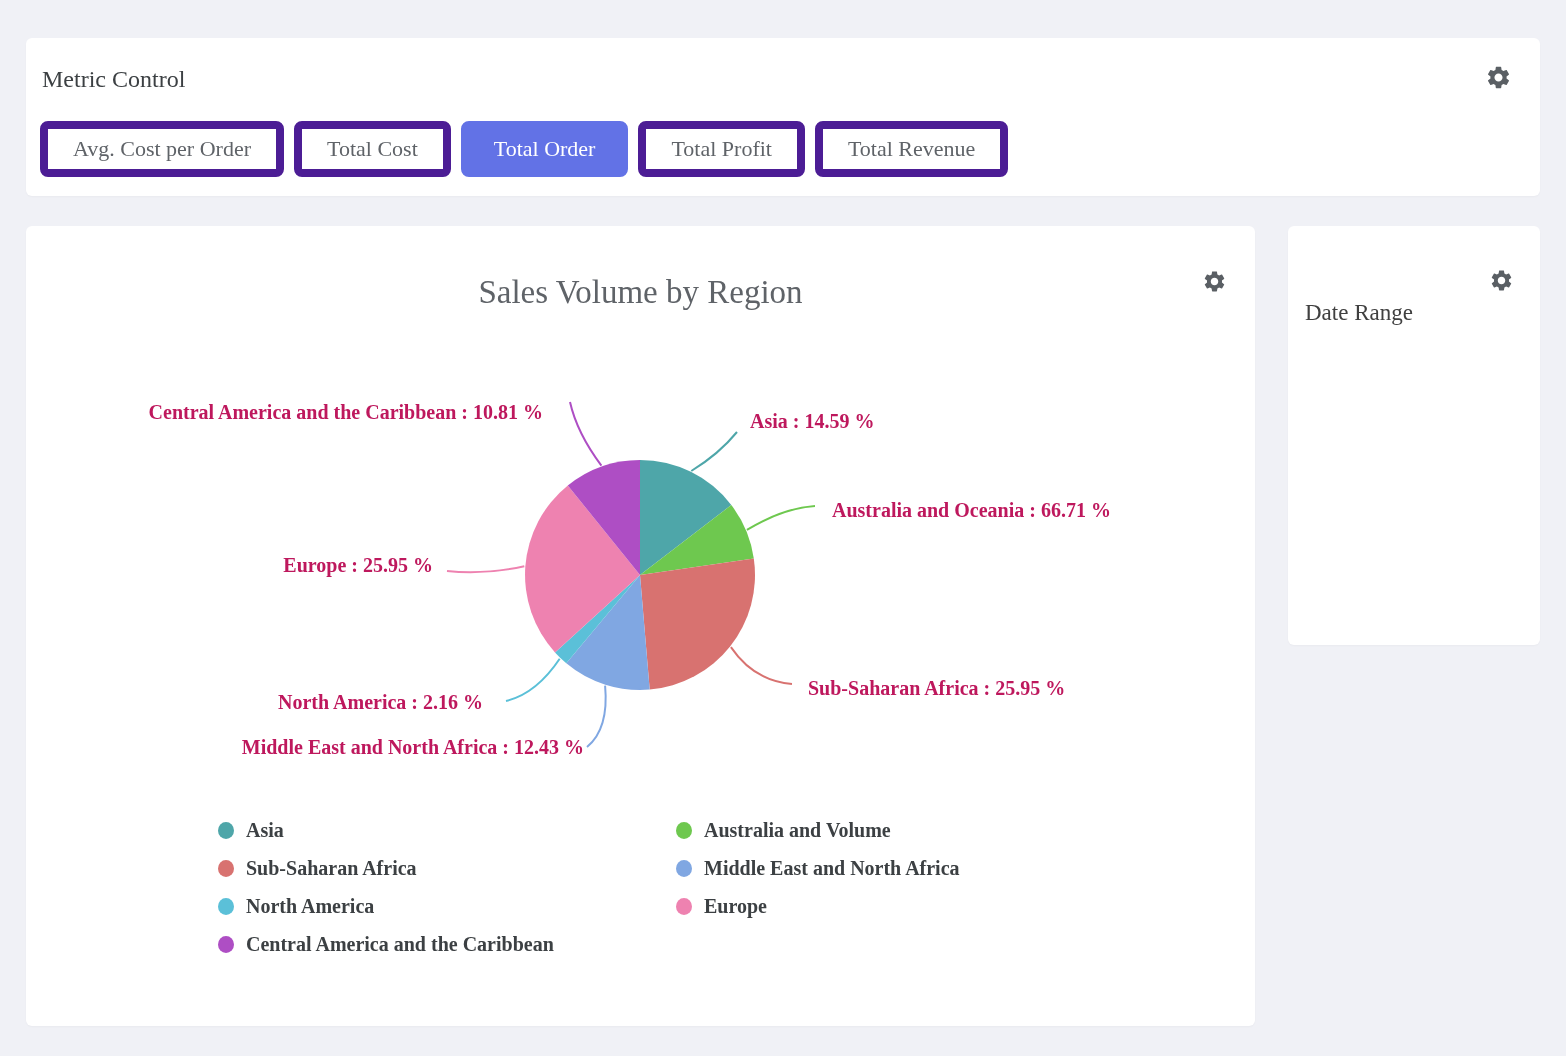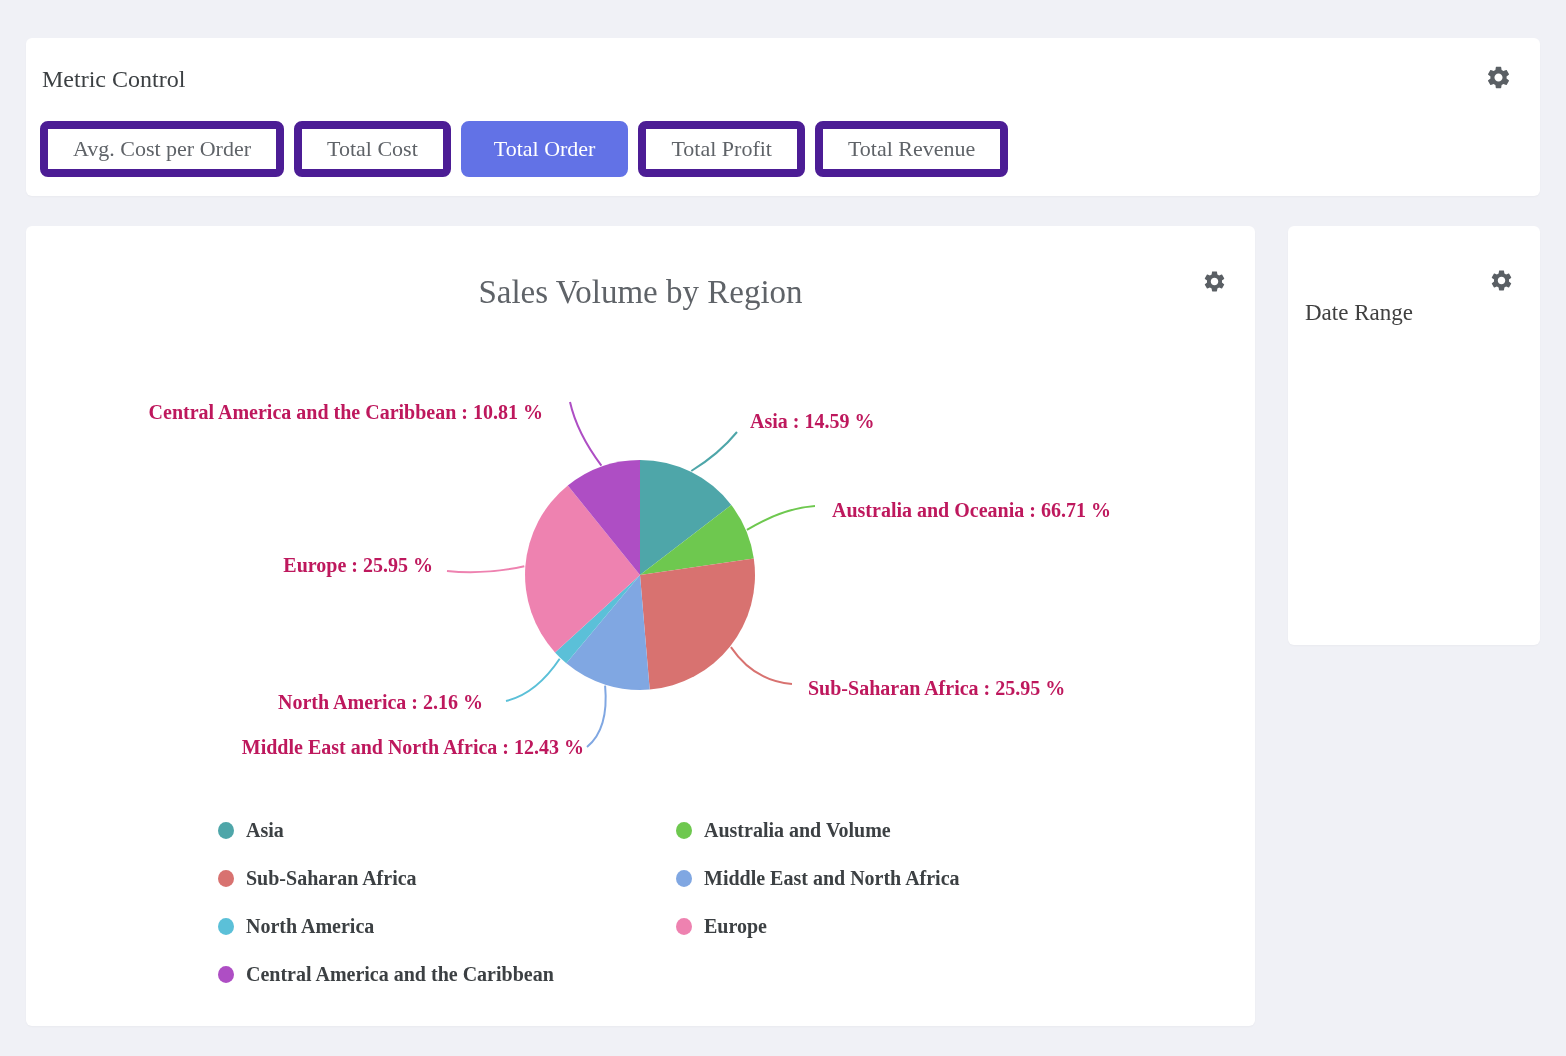--- a/index.html
+++ b/index.html
@@ -28,21 +28,21 @@
              color: #be185d; white-space: nowrap; }
   .c0 { left: 724px;  top: 183px; }   
   .c1 { left: 806px;  top: 272px; }   
   .c2 { left: 782px;  top: 450px; }   
   .c3 { right: 671px; top: 509px; }   
   .c4 { right: 772px; top: 464px; }   
   .c5 { right: 822px; top: 327px; }   
   .c6 { right: 712px; top: 174px; }   
 
   .legend { position: absolute; left: 192px; top: 592px; display: grid;
-            grid-template-columns: 458px auto; row-gap: 24px; }
+            grid-template-columns: 458px auto; row-gap: 14px; }
   .legend-item { display: flex; align-items: center; gap: 12px; height: 24px;
                  font-size: 20px; font-weight: bold; color: #3c4043; cursor: pointer; }
   .legend-dot { width: 16px; height: 17px; border-radius: 50%; flex: 0 0 auto; }
 
   
   .range-card { left: 1288px; top: 226px; width: 252px; height: 419px; }
   .range-title { position: absolute; left: 17px; top: 38px; font-size: 23px; color: #404040; margin-top: 36px; }
   .range-gear { position: absolute; right: 26px; top: 42px; }
   .range-buttons { position: absolute; left: 16px; top: 84px; width: 220px;
                    display: flex; flex-direction: column; gap: 12px; }

